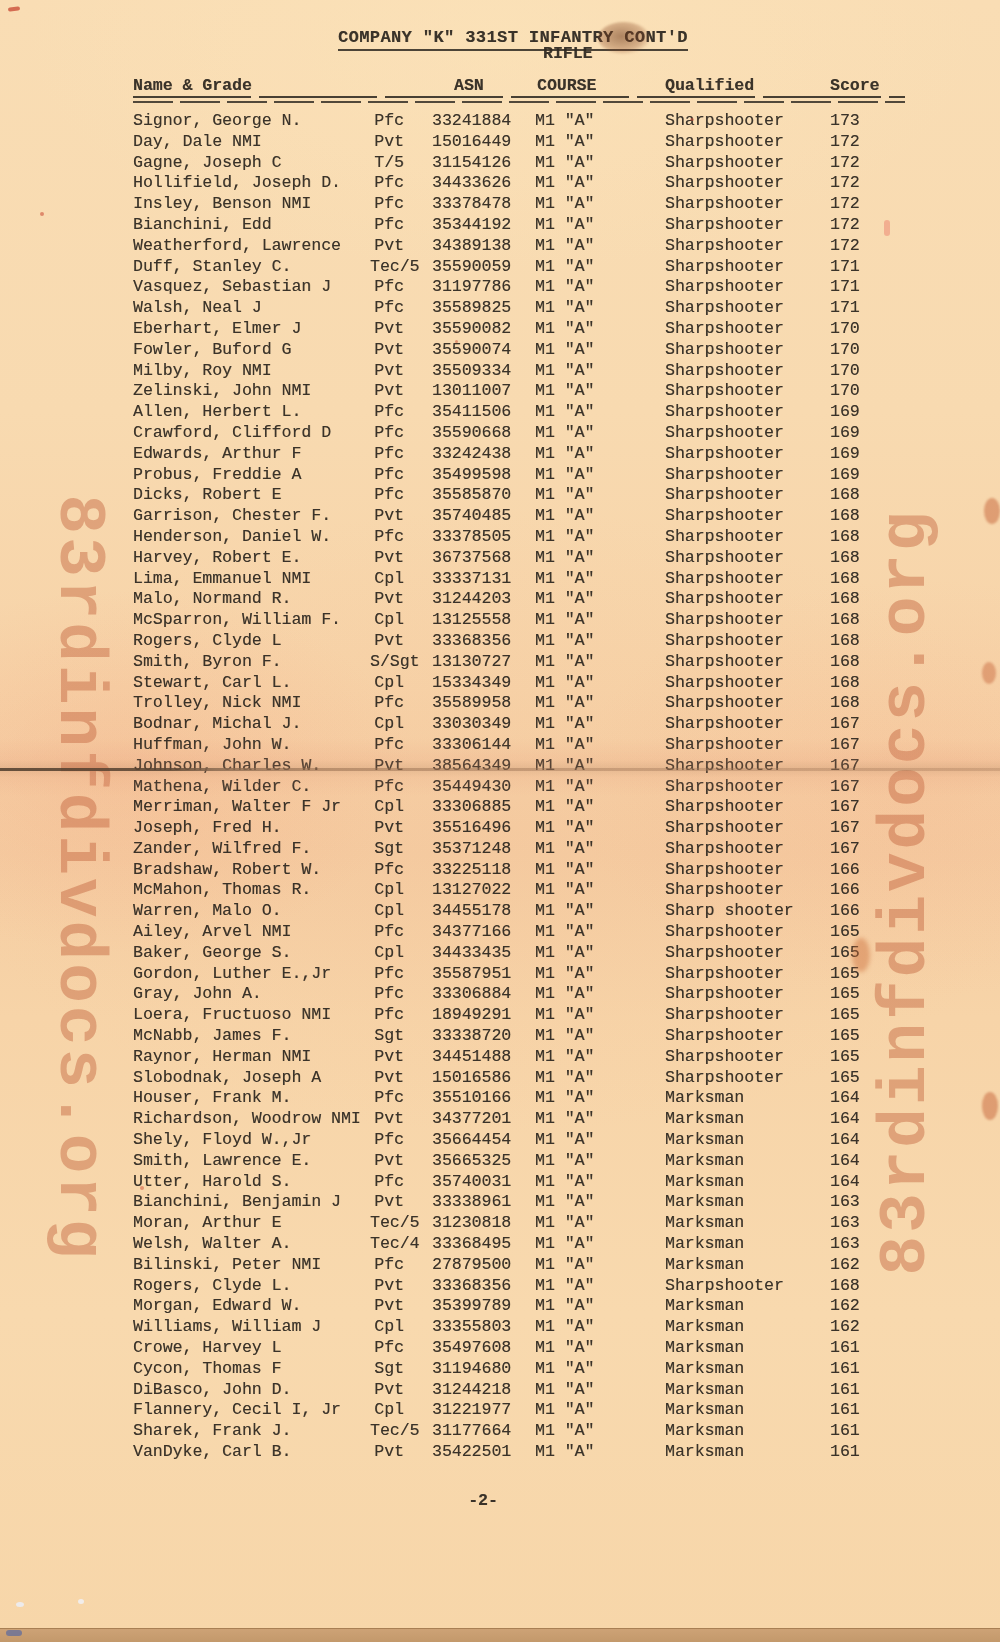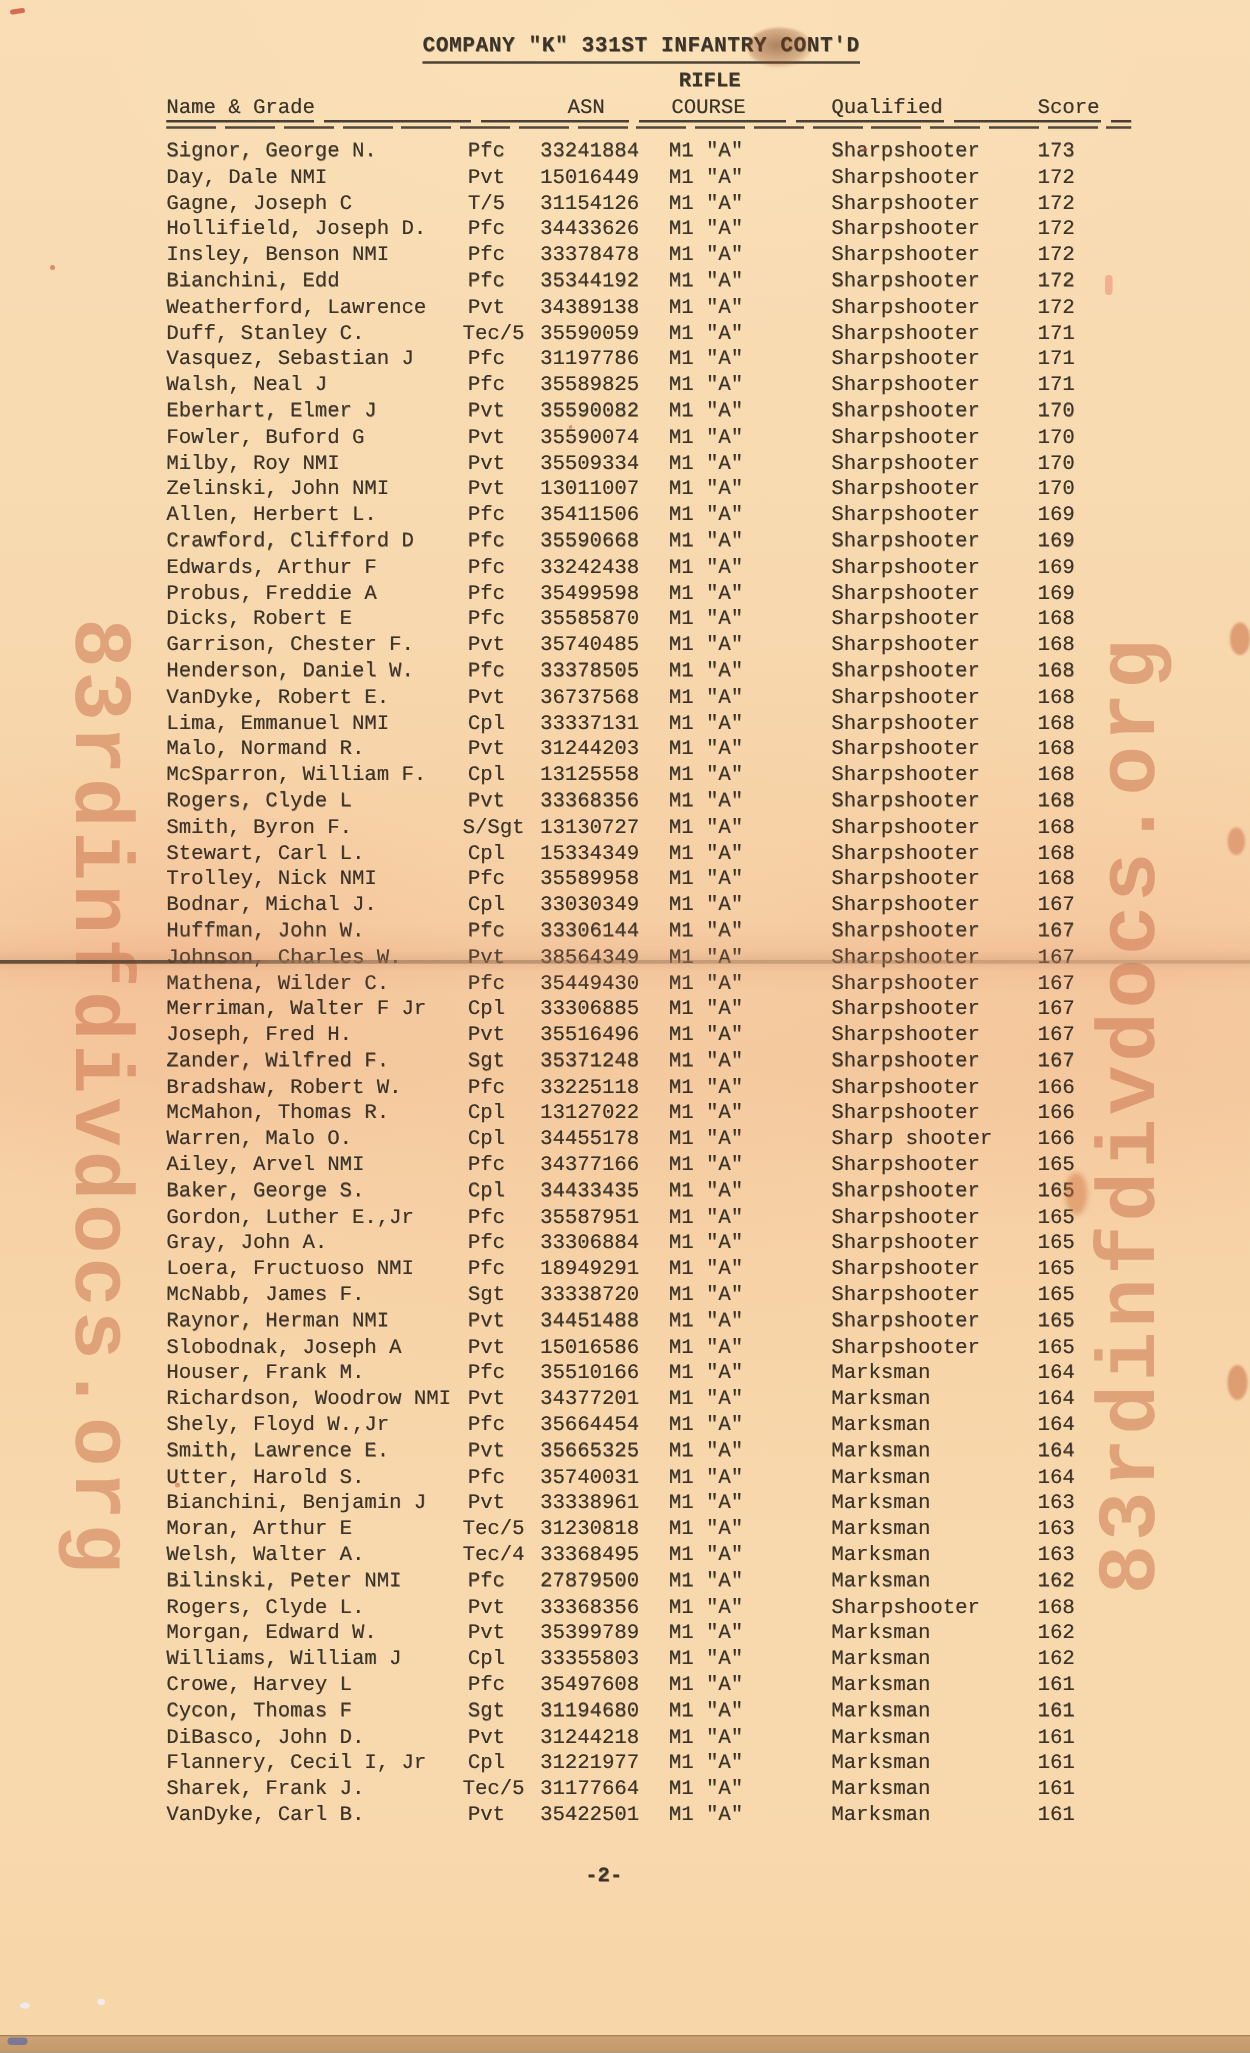--- a/index.html
+++ b/index.html
@@ -31,25 +31,25 @@
     position:absolute;left:338px;top:28px;
     font-weight:bold;font-size:17px;letter-spacing:0.4px;
     padding-bottom:2px;border-bottom:2px solid rgba(45,40,33,0.85);
   }
   .title-stain{
     position:absolute;left:598px;top:22px;width:52px;height:32px;border-radius:50%;
     background:radial-gradient(ellipse at 45% 45%, rgba(110,55,25,0.55), rgba(140,70,35,0.30) 55%, transparent 75%);
     filter:blur(1px);
   }
   
-  .rifle-label{position:absolute;left:543px;top:55px;font-weight:bold;font-size:16.5px;}
+  .rifle-label{position:absolute;left:543px;top:44px;font-weight:bold;font-size:16.5px;}
   .headrow{
     position:absolute;left:133px;top:76px;width:772px;
     display:grid;grid-template-columns:237px 62px 103px 130px 165px 75px;
-    font-weight:normal;font-size:16.5px;
+    font-weight:bold;font-size:16.5px;
   }
   .headrow .asn{padding-left:22px;}
   .headrow .course{padding-left:2px;}
   .rule{position:absolute;left:133px;width:772px;height:2.2px;}
   .rule.r1{top:96px;background:repeating-linear-gradient(90deg,rgba(52,46,37,0.9) 0 118px,rgba(52,46,37,0) 118px 126px);}
   .rule.r2{top:101px;background:repeating-linear-gradient(90deg,rgba(52,46,37,0.85) 0 40px,rgba(52,46,37,0) 40px 47px);}
   
   .rows{position:absolute;left:133px;top:111px;width:790px;font-size:16.5px;font-weight:normal;}
   .row{display:grid;grid-template-columns:237px 62px 103px 130px 165px 55px;height:20.8px;line-height:20.8px;white-space:nowrap;}
   .row .grade{text-align:right;padding-right:28px;}
@@ -252,21 +252,21 @@
       </div>
       <div class="row">
         <span class="name">Henderson, Daniel W.</span>
         <span class="grade">Pfc</span>
         <span class="asn">33378505</span>
         <span class="course">M1 "A"</span>
         <span class="qualified">Sharpshooter</span>
         <span class="score">168</span>
       </div>
       <div class="row">
-        <span class="name">VanDyke, Robert E.</span>
+        <span class="name">Harvey, Robert E.</span>
         <span class="grade">Pvt</span>
         <span class="asn">36737568</span>
         <span class="course">M1 "A"</span>
         <span class="qualified">Sharpshooter</span>
         <span class="score">168</span>
       </div>
       <div class="row">
         <span class="name">Lima, Emmanuel NMI</span>
         <span class="grade">Cpl</span>
         <span class="asn">33337131</span>

